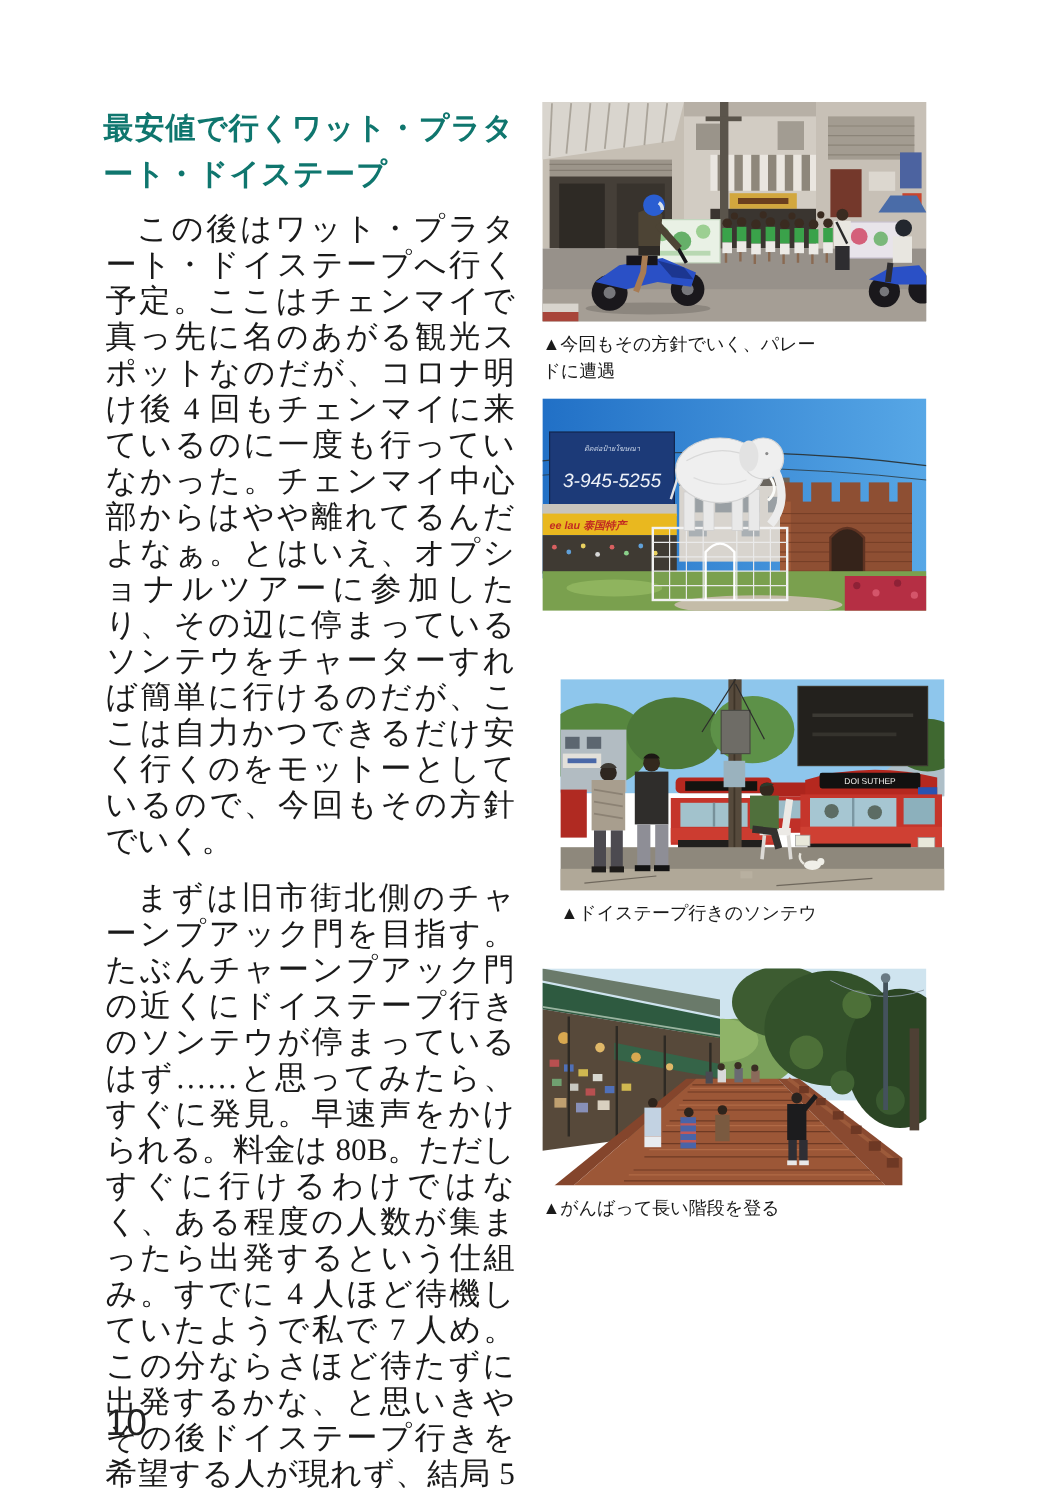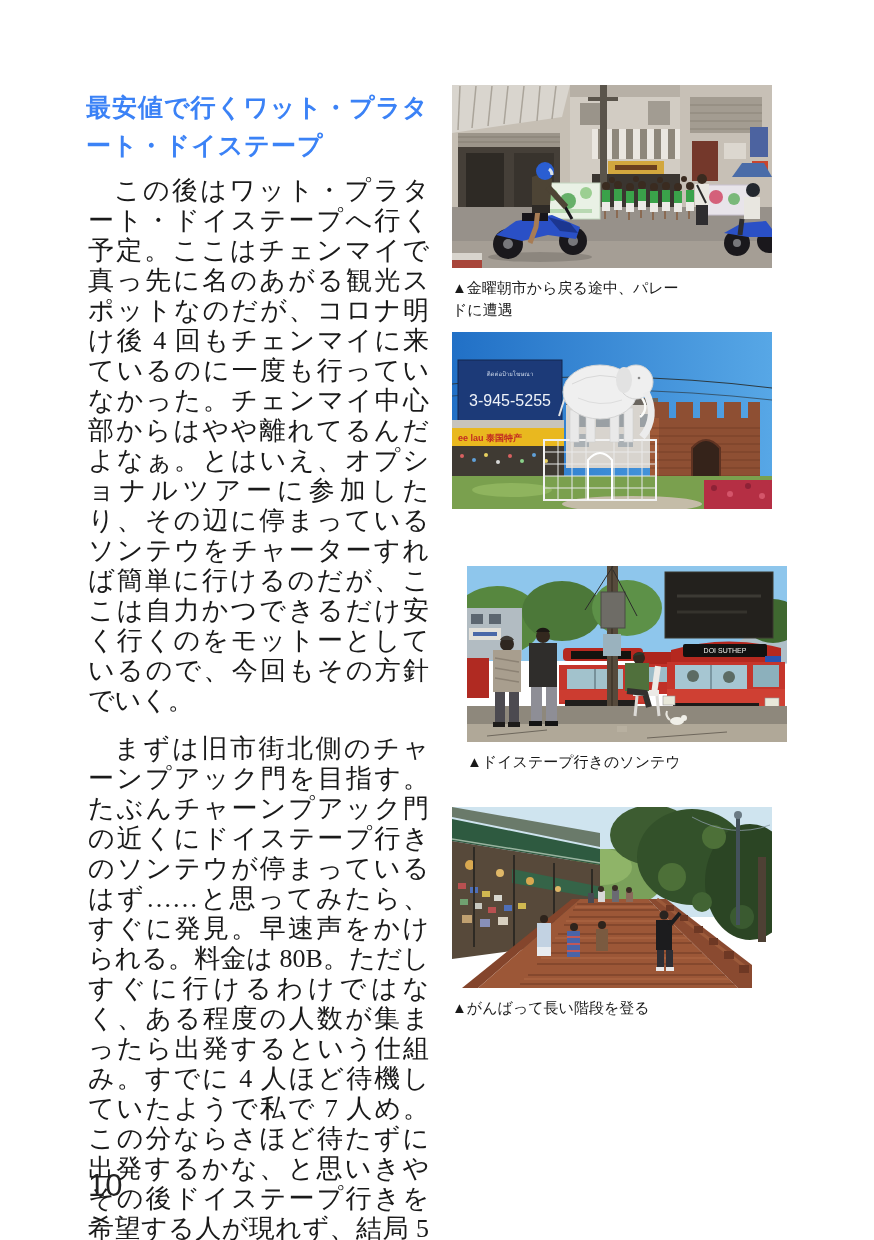--- a/index.html
+++ b/index.html
@@ -5,31 +5,31 @@
   html,body{margin:0;padding:0;background:#e8e8e8;}
   .page{
     position:relative;width:874px;height:1240px;margin:0 auto;
     background:#ffffff;overflow:hidden;
     font-family:"Liberation Serif","DejaVu Serif",serif;color:#1a1a1a;
   }
   .article-title{
     position:absolute;left:86px;top:88px;width:350px;margin:0;
     font-family:"Liberation Sans","DejaVu Sans",sans-serif;
     font-size:25px;line-height:38px;font-weight:bold;letter-spacing:1px;
-    color:#3b82f6;
+    color:#0f766e;
   }
   .body-text{
     position:absolute;left:88px;top:176px;width:341px;
     font-size:26px;line-height:30px;text-align:justify;
   }
   .body-text p{margin:0;text-indent:1em;}
   .body-text p.para-gap{margin-top:18px;}
   .photo-fig{position:absolute;left:452px;width:320px;margin:0;}
   .photo-fig svg{display:block;width:320px;}
-  .fig-1{top:85px;}  .fig-2{top:332px;}  .fig-3{top:566px;margin-left:15px;}  .fig-4{top:807px;}
+  .fig-1{top:85px;}  .fig-2{top:332px;font-style:italic;}  .fig-3{top:566px;margin-left:15px;}  .fig-4{top:807px;}
   .photo-caption{
     display:block;margin-top:9px;width:234px;
     font-family:"Liberation Sans","DejaVu Sans",sans-serif;
     font-size:15px;line-height:22px;color:#1a1a1a;
   }
   .page-number{
     position:absolute;left:88px;top:1168px;
     font-family:"Liberation Sans","DejaVu Sans",sans-serif;
     font-size:31px;color:#222;
   }
@@ -187,21 +187,21 @@
         <rect x="70" y="128" width="26" height="8" fill="#17151a"></rect>
         <path d="M112,120 L120,134" stroke="#17151a" stroke-width="3"></path>
         <path d="M86,124 L84,142 L78,158" stroke="#a87c54" stroke-width="5" fill="none"></path>
         <rect x="80" y="116" width="18" height="12" fill="#2e2a26"></rect>
         <path d="M80,92 q12,-6 20,2 l-2,26 -18,0 Z" fill="#4d4435"></path>
         <path d="M96,102 L114,122" stroke="#4d4435" stroke-width="6"></path>
         <circle cx="93" cy="86" r="9" fill="#2a5ed2"></circle>
         <path d="M97,84 a7,7 0 0 1 3,6" stroke="#d8e2ec" stroke-width="3" fill="none"></path>
       </g>
     </svg>
-    <figcaption class="photo-caption">▲金曜朝市から戻る途中、パレードに遭遇</figcaption>
+    <figcaption class="photo-caption">▲今回もその方針でいく、パレードに遭遇</figcaption>
   </figure>
 
   <figure class="photo-fig fig-2">
     <svg viewBox="0 0 320 177" height="177">
       <defs>
         <linearGradient id="sky2" x1="0" y1="0" x2="1" y2="0">
           <stop offset="0" stop-color="#2170c6"></stop>
             <stop offset="1" stop-color="#57a7e6"></stop>
         </linearGradient>
       </defs>

